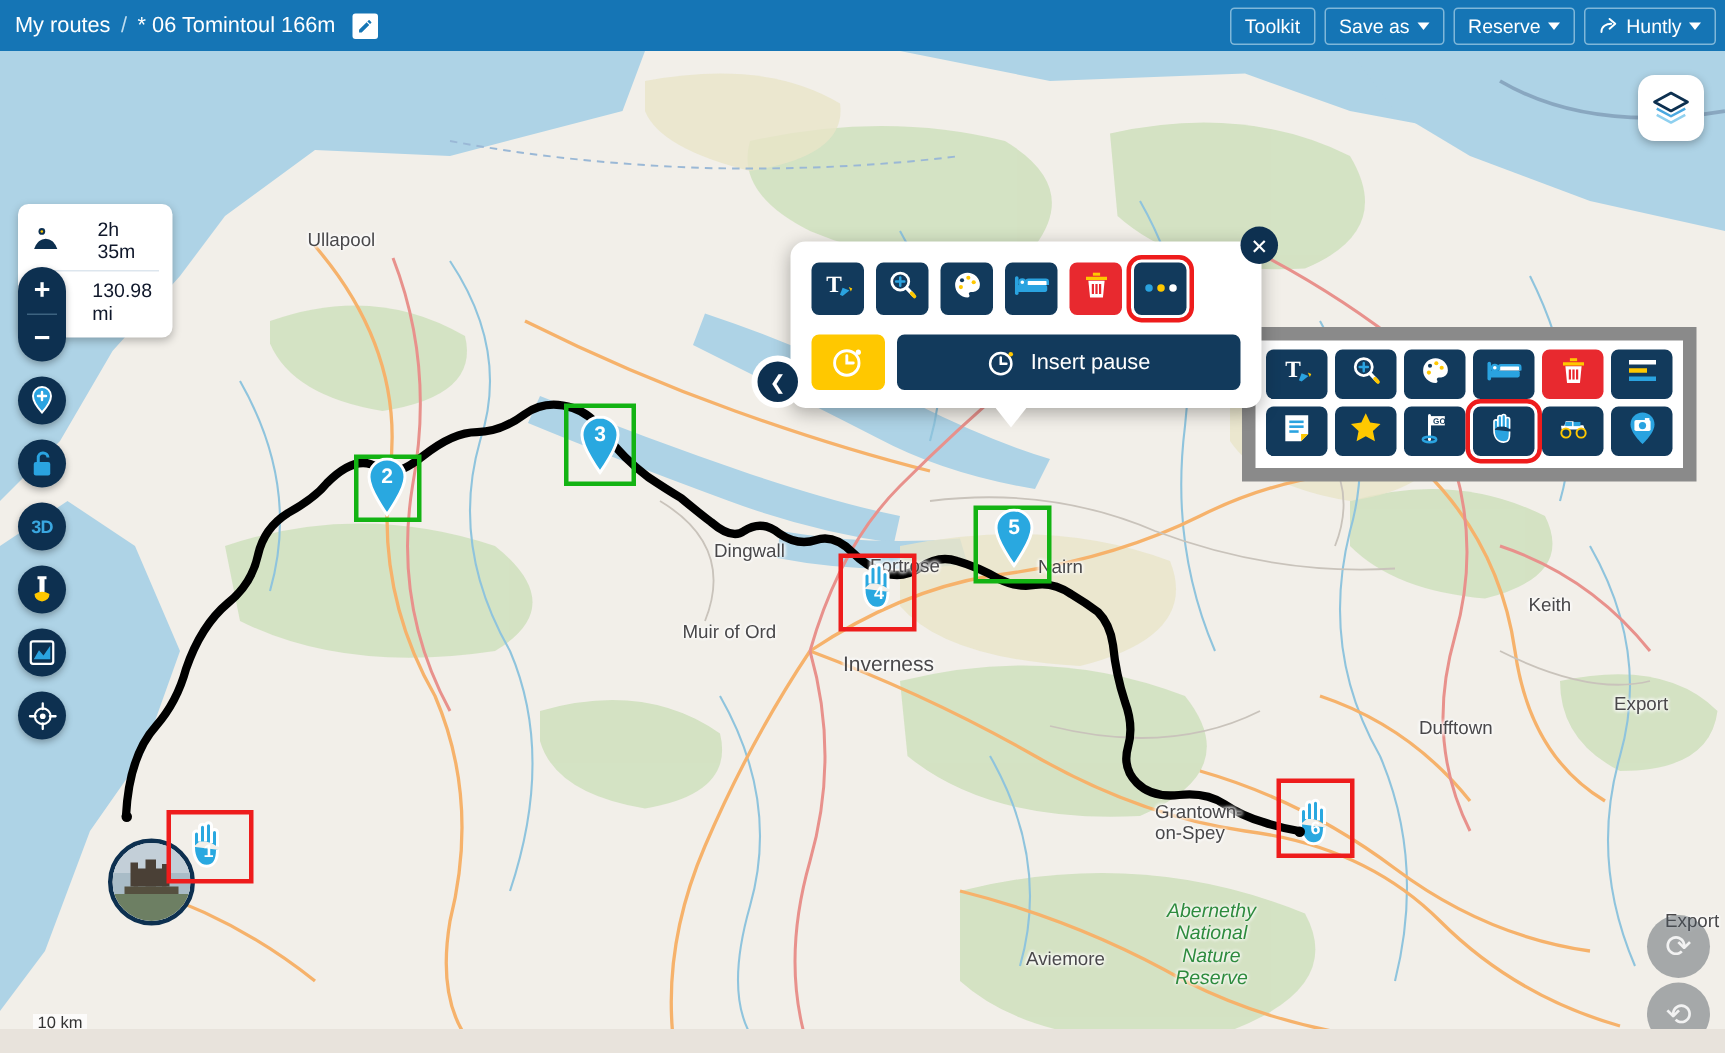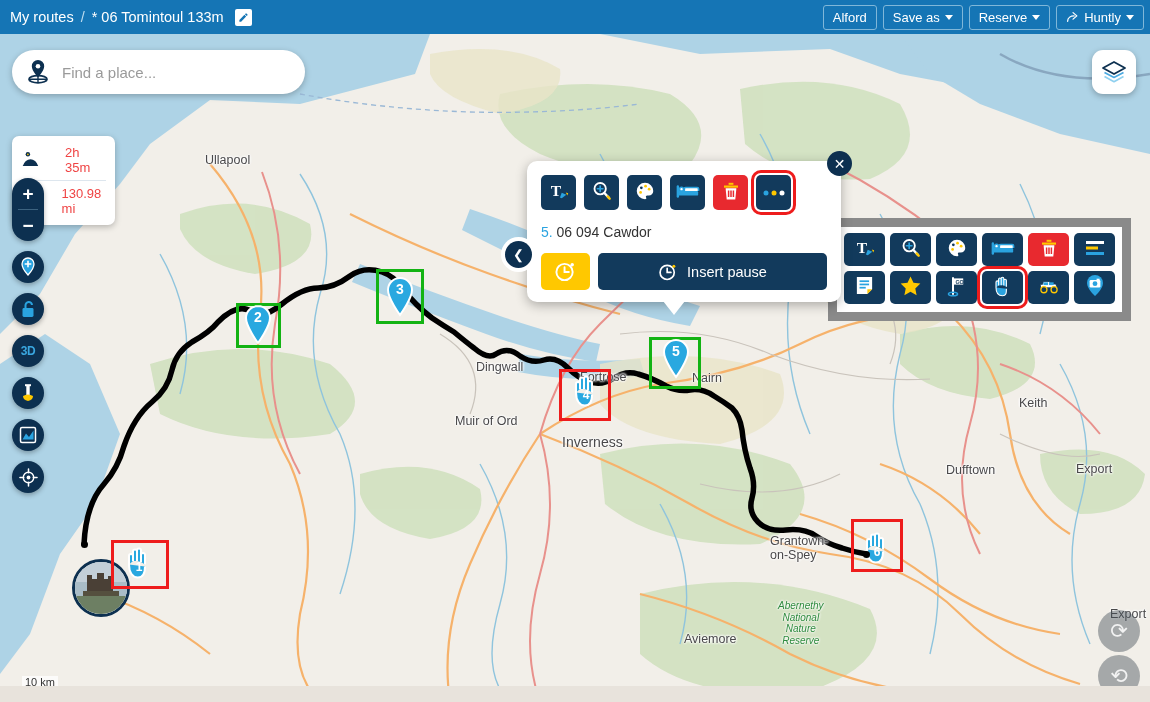--- a/index.html
+++ b/index.html
@@ -47,21 +47,21 @@
     display: flex; align-items: center; padding: 0 14px; z-index: 30;
   }
   #search .placeholder { color: #9a9a9a; font-size: 15px; margin-left: 12px; }
 
   
   #stats {
     position: absolute; top: 102px; left: 12px; width: 103px;
     background: #fff; border-radius: 7px; box-shadow: 0 2px 6px rgba(0,0,0,.25);
     padding: 7px 9px; z-index: 30;
   }
-  #stats .row { display: flex; align-items: center; gap: 25px; font-size: 13px; color: #ef4444; padding: 2px 0; }
+  #stats .row { display: flex; align-items: center; gap: 25px; font-size: 13px; color: #0f172a; padding: 2px 0; }
   #stats .divider { height: 1px; background: #dde6ee; margin: 3px 0; }
 
   
   #lefttools { position: absolute; top: 144px; left: 12px; width: 32px; z-index: 30; }
   .zoomgrp { background: #0d3050; border-radius: 16px; box-shadow: 0 2px 5px rgba(0,0,0,.3); overflow: hidden; }
   .zoomgrp div { height: 31px; display: flex; align-items: center; justify-content: center; color: #fff; font-size: 19px; font-weight: bold; cursor: pointer; }
   .zoomgrp .sepline { height: 1px; background: #3d6380; margin: 0 6px; }
   .circbtn {
     width: 32px; height: 32px; border-radius: 50%; background: #0d3050;
     box-shadow: 0 2px 5px rgba(0,0,0,.3);
@@ -161,42 +161,42 @@
   .rotbtn {
     position: absolute; right: 10px; width: 42px; height: 42px; border-radius: 50%;
     background: rgba(70,82,90,.45); color: rgba(255,255,255,.85);
     display: flex; align-items: center; justify-content: center; z-index: 30;
     font-size: 21px; cursor: pointer;
   }
 
   .maplabel { position: absolute; pointer-events: none; white-space: nowrap; }
   .lbl-town { color: #49484a; font-size: 12.5px; text-shadow: 0 0 3px #fff,0 0 3px #fff,0 0 3px #fff,0 0 2px #fff; }
   .lbl-town.big { font-size: 14px; }
-  .lbl-park { color: #2e8b3e; font-size: 10px; font-style: italic; text-align: center; text-shadow: 0 0 3px #fff,0 0 3px #fff,0 0 2px #fff; line-height: 1.15; }
+  .lbl-park { color: #2e8b3e; font-size: 13px; font-style: italic; text-align: center; text-shadow: 0 0 3px #fff,0 0 3px #fff,0 0 2px #fff; line-height: 1.15; }
   .lbl-park.large { font-size: 16px; font-style: normal; }
 </style>
 </head>
 <body>
 
 <div id="app">
 
   <div id="topbar">
     <div class="crumbs">
       <span>My routes</span>
       <span class="sep">/</span>
-      <span class="cur">* 06 Tomintoul 133m</span>
+      <span class="cur">* 06 Tomintoul 166m</span>
       <span class="edit-pencil">
         <svg width="11" height="11" viewBox="0 0 24 24" fill="#1575b5">
             <path d="M3 17.2V21h3.8L17.8 10 14 6.2 3 17.2zM20.7 7.1a1 1 0 0 0 0-1.4l-2.4-2.4a1 1 0 0 0-1.4 0l-1.8 1.8L18.9 8.9l1.8-1.8z"></path>
           </svg>
       </span>
     </div>
     <div class="tb-btns">
       <button class="tb-btn">
-          <span>Alford</span>
+          <span>Toolkit</span>
         </button>
       <button class="tb-btn">
           <span>Save as</span>
           <i class="caret"></i>
         </button>
       <button class="tb-btn">
           <span>Reserve</span>
           <i class="caret"></i>
         </button>
       <button class="tb-btn">
@@ -321,21 +321,21 @@
         </div>
         <div class="maplabel lbl-town" style="left:455px;top:380px;">
           <div>Muir of Ord</div>
         </div>
         <div class="maplabel lbl-town big" style="left:562px;top:400px;">
           <div>Inverness</div>
         </div>
         <div class="maplabel lbl-town" style="left:1019px;top:362px;">
           <div>Keith</div>
         </div>
-        <div class="maplabel lbl-town" style="left:946px;top:429px;">
+        <div class="maplabel lbl-town" style="left:946px;top:444px;">
           <div>Dufftown</div>
         </div>
         <div class="maplabel lbl-town" style="left:1076px;top:428px;">
           <div>Export</div>
         </div>
         <div class="maplabel lbl-town" style="left:1110px;top:573px;">
           <div>Export</div>
         </div>
         <div class="maplabel lbl-town" style="left:770px;top:500px;">
           <div>Grantown-</div>
@@ -406,29 +406,20 @@
        </svg><span class="pin-num">5</span></div>
         </div>
         <div class="selbox red" style="left:851px;top:485px;width:52px;height:53px;"></div>
         <div class="marker" style="left:862px;top:494px;">
           <div class="pinwrap"><svg width="30" height="40" viewBox="0 0 30 38">
          <path d="M5 20.5V12a2 2 0 0 1 4 0v5M9 17V7.5a2 2 0 0 1 4 0V17M13 17V6.5a2 2 0 0 1 4 0V18M17 18v-7a2 2 0 0 1 4 0v9.5M5 20.5c0 8 3.6 13 8.8 13 5.4 0 7.2-5.4 7.2-11" fill="#29a8e0" stroke="#fff" stroke-width="2" stroke-linejoin="round"></path>
        </svg><span class="hand-num">6</span></div>
         </div>
       </div>
 
-    <div id="search">
-      <svg width="24" height="26" viewBox="0 0 24 26">
-        <path d="M12 1a6.2 6.2 0 0 0-6.2 6.2c0 4.6 6.2 11 6.2 11s6.2-6.4 6.2-11A6.2 6.2 0 0 0 12 1z" fill="#0d3050"></path>
-        <circle cx="12" cy="7.3" r="2.3" fill="#fff"></circle>
-        <ellipse cx="12" cy="20.2" rx="9" ry="3.6" fill="none" stroke="#0d3050" stroke-width="1.8"></ellipse>
-        <path d="M3 20.2h18M12 16.6v7.2" stroke="#0d3050" stroke-width="1.4"></path>
-      </svg>
-      <span class="placeholder">Find a place...</span>
-    </div>
 
     <div id="stats">
       <div class="row">
         <svg width="20" height="18" viewBox="0 0 22 20">
           <circle cx="8" cy="3.4" r="2.6" fill="#0d3050"></circle>
           <path d="M2 17 Q5 9 11 9 Q17 9 20 17 Z" fill="#0d3050"></path>
           <path d="M5 12 L17 12 L19 17 L3 17 Z" fill="#0d3050"></path>
           <circle cx="8" cy="3.4" r="1" fill="#ffc800"></circle>
         </svg>
         <span>2h 35m</span>
@@ -650,24 +641,20 @@
               </svg></span>
           </div>
           <div class="icbtn sel">
             <span><svg width="24" height="10" viewBox="0 0 24 10">
                 <circle cx="4" cy="5" r="2.5" fill="#2aa3e0"></circle>
                 <circle cx="12" cy="5" r="2.5" fill="#ffc800"></circle>
                 <circle cx="20" cy="5" r="2.5" fill="#fff"></circle>
               </svg></span>
           </div>
         </div>
-      <div class="poi-title">
-        <span class="num">5.</span>
-        <span>06 094 Cawdor</span>
-      </div>
       <div class="actionrow">
         <div class="btn-yellow">
           <svg width="23" height="23" viewBox="0 0 24 24">
             <circle cx="11" cy="12.5" r="8.5" fill="none" stroke="#fff" stroke-width="2"></circle>
             <path d="M11 7.5v5h4.5" fill="none" stroke="#fff" stroke-width="2" stroke-linecap="round"></path>
             <circle cx="19" cy="5" r="1.8" fill="#fff"></circle>
           </svg>
         </div>
         <div class="btn-dark">
           <svg width="20" height="20" viewBox="0 0 24 24">

